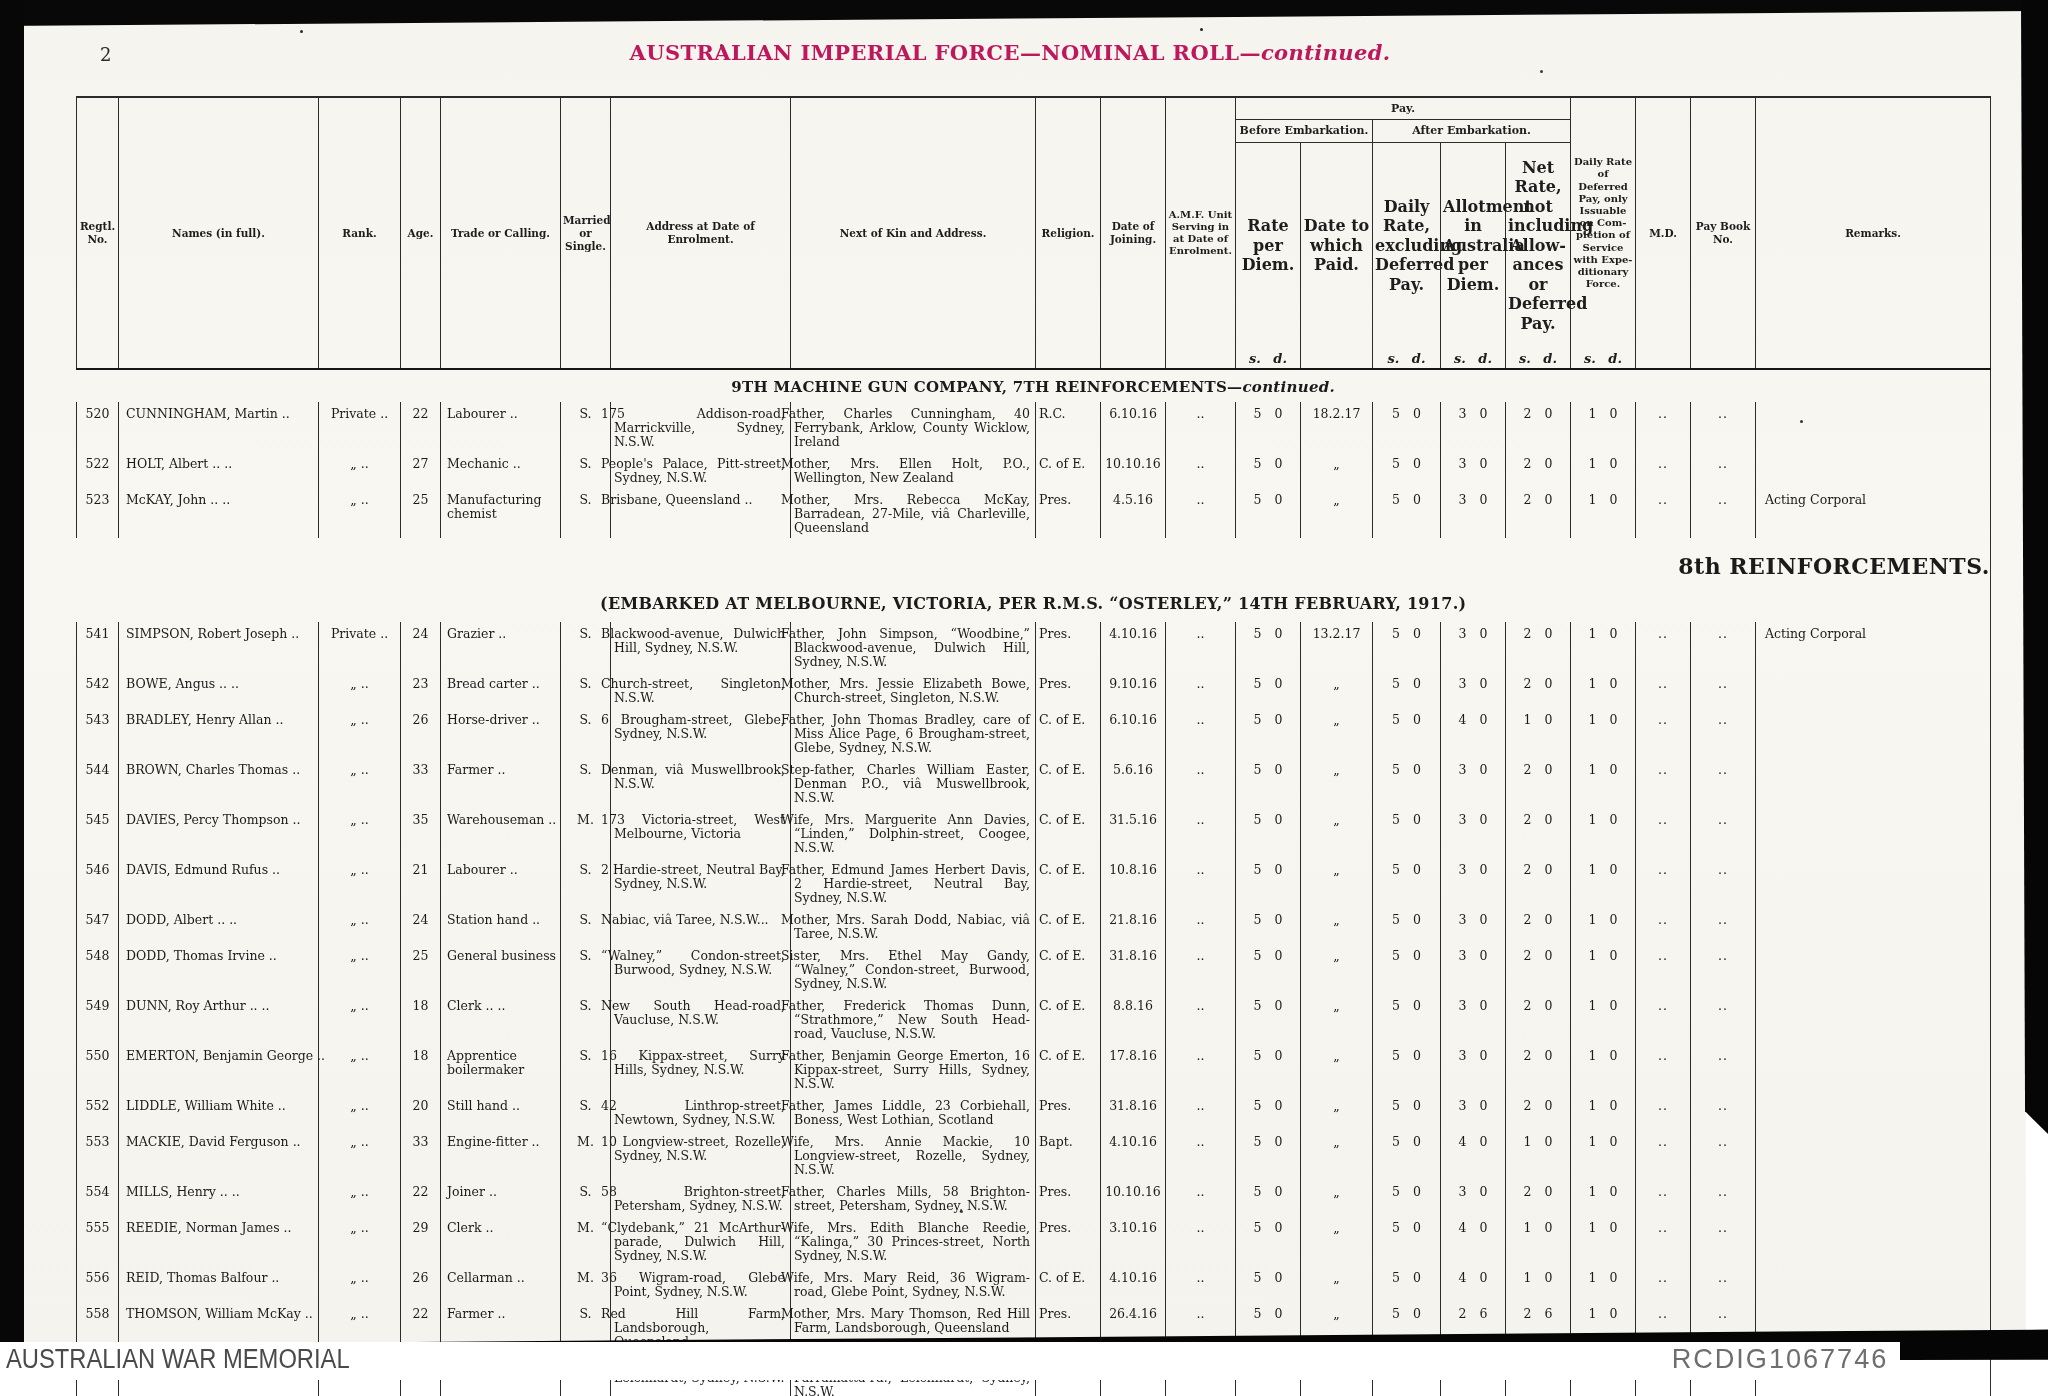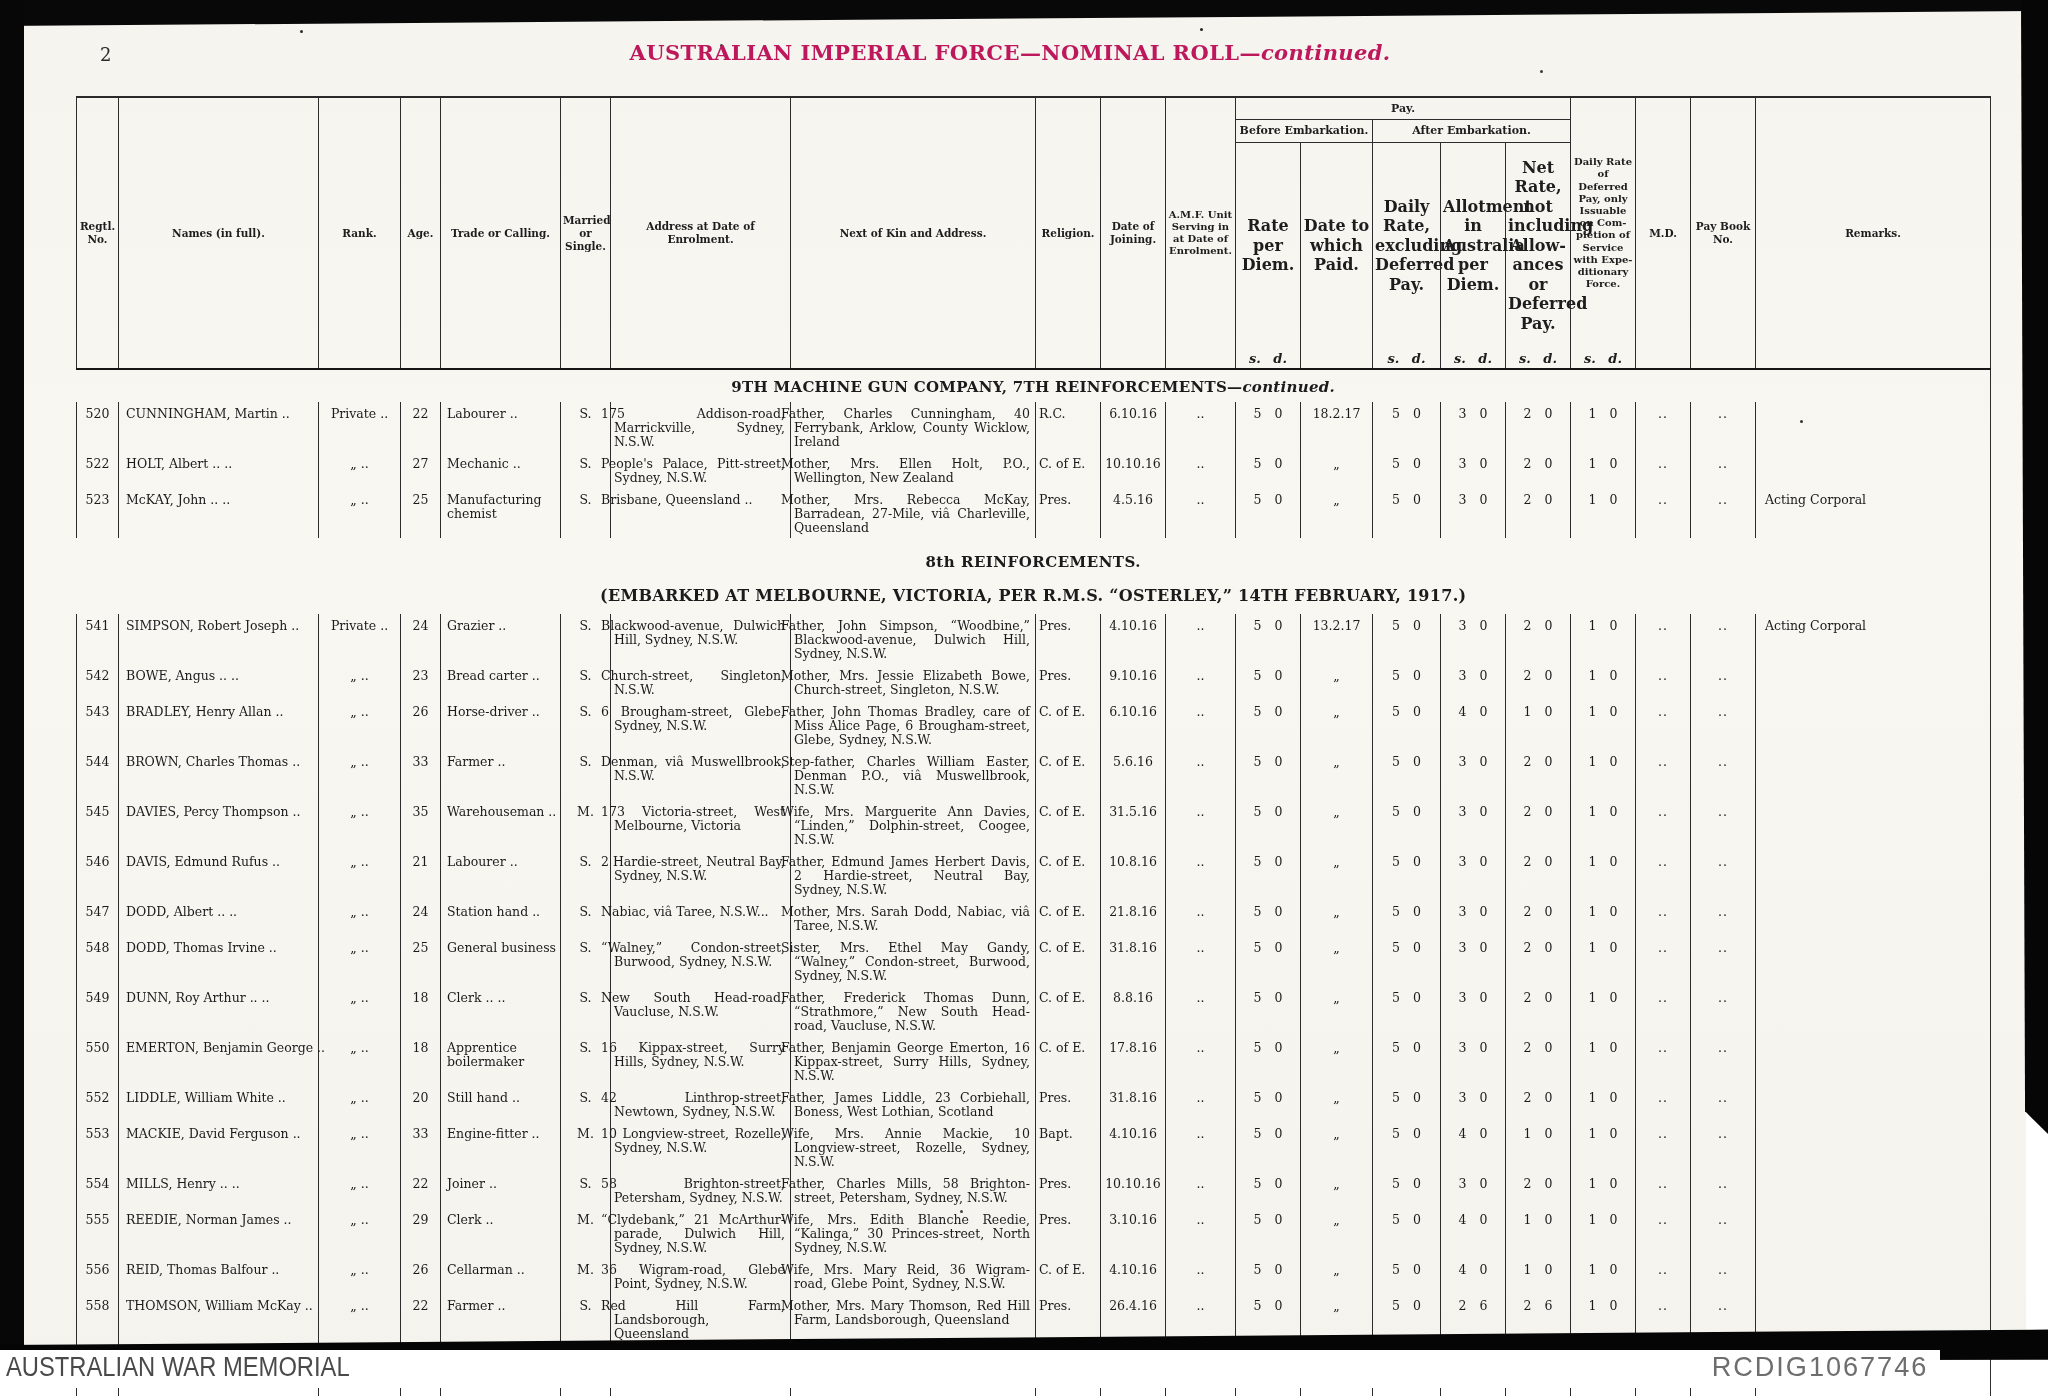--- a/index.html
+++ b/index.html
@@ -57,41 +57,40 @@
   .h3 th { height: 112px; font-size: 16px; }
   .small-h { font-size: 10px; }
   .h4 th { height: 18px; padding: 1px; font-style: italic; font-weight: bold; font-size: 13px; word-spacing: 8px; }
   tbody td {
     border-left: 1px solid #2c2c2c;
     vertical-align: top; font-size: 12.5px; line-height: 1.12;
     padding: 5px 3px 3px 3px;
   }
   tr.sec-head td, tr.sec-sub td { border: none; text-align: center; font-weight: bold; }
   tr.sec-head td { font-size: 15px; padding: 9px 0 6px 0; letter-spacing: 0.3px; }
-  tr.sec-head.big td { font-size: 15px; padding: 16px 0 2px 0; letter-spacing: 0.5px; }
+  tr.sec-head.big td { font-size: 22px; padding: 16px 0 2px 0; letter-spacing: 0.5px; text-align: right; }
   tr.sec-sub td { font-size: 16px; padding: 14px 0 9px 0; letter-spacing: 0.3px; }
   .c-regtl { text-align: center; }
   .c-names { white-space: nowrap; padding-left: 7px; }
   .c-rank { text-align: center; }
   .c-age { text-align: center; }
   .c-trade { padding-left: 6px; }
   .c-married { text-align: center; }
   .c-address, .c-kin { text-align: justify; text-indent: -13px; padding-right: 5px; }
   .c-religion { text-align: left; white-space: nowrap; }
   .c-date { text-align: center; white-space: nowrap; }
   .c-amf { text-align: center; }
   .c-num { text-align: center; white-space: nowrap; word-spacing: 9px; }
   .c-ditto { text-align: center; }
   .c-dots { text-align: center; letter-spacing: 1px; }
   .c-remarks { padding-left: 9px; white-space: nowrap; }
   
   .footer {
-    position: absolute; left: 0; bottom: 8px; width: 1900px; height: 38px; background: #ffffff;
+    position: absolute; left: 0; bottom: 16px; width: 1900px; height: 38px; background: #ffffff;
     font-family: "Liberation Sans", sans-serif;
-    padding-left: 40px;
   }
   .footer .awm {
     position: absolute; left: 6px; top: 2px; font-size: 27px; color: #4a4a4a;
     transform: scaleX(0.88); transform-origin: left center; letter-spacing: 0px;
   }
   .footer .rcdig {
     position: absolute; right: 12px; top: 1px; font-size: 28px; color: #6e6e6e;
     letter-spacing: 2px; transform: scaleX(0.97); transform-origin: right center;
   }
 </style>

